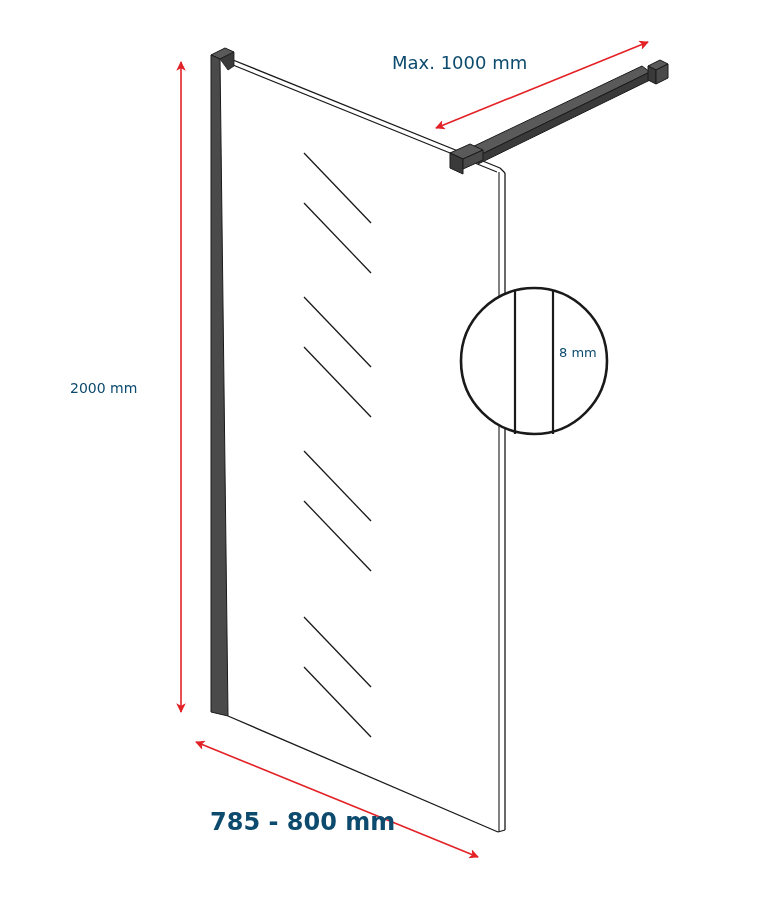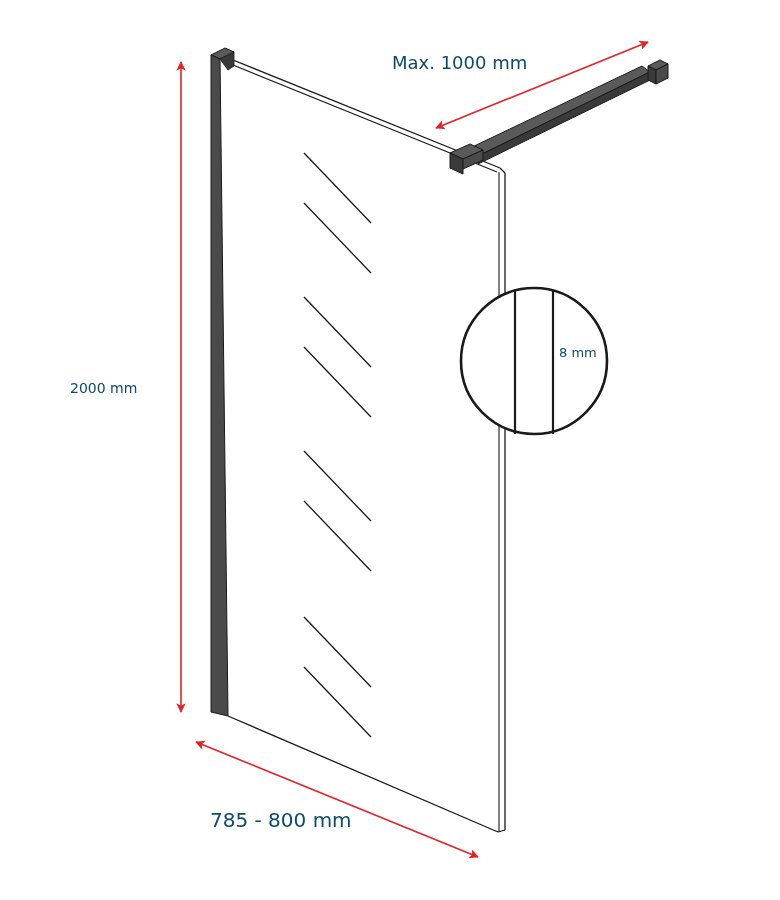--- a/index.html
+++ b/index.html
@@ -1,20 +1,20 @@
 <!DOCTYPE html>
 <html><head>
   <meta charset="utf-8">
   <style>
     html, body { margin: 0; padding: 0; background: #ffffff; }
     body { width: 780px; height: 900px; position: relative; overflow: hidden; font-family: "DejaVu Sans", "Liberation Sans", sans-serif; }
     svg { position: absolute; left: 0; top: 0; }
     .label { position: absolute; color: #0c4a6e; white-space: nowrap; }
     .lbl-height { left: 70px; top: 380px; font-size: 14px; }
-    .lbl-width  { left: 210px; top: 808px; font-size: 20px; }
+    .lbl-width  { left: 210px; top: 808px; font-size: 24px; font-weight: bold; }
     .lbl-bar    { left: 392px; top: 52px; font-size: 18px; }
     .lbl-thick  { left: 559px; top: 345px; font-size: 13px; }
   </style>
 </head>
 <body>
 
 <svg width="780" height="900" viewBox="0 0 780 900">
   <defs>
     <marker id="arrowhead" viewBox="0 0 10 10" refX="9" refY="5" markerWidth="6" markerHeight="6" orient="auto-start-reverse">
       <path d="M0,0 L10,5 L0,10 L2.5,5 z" fill="#e32227"></path>

